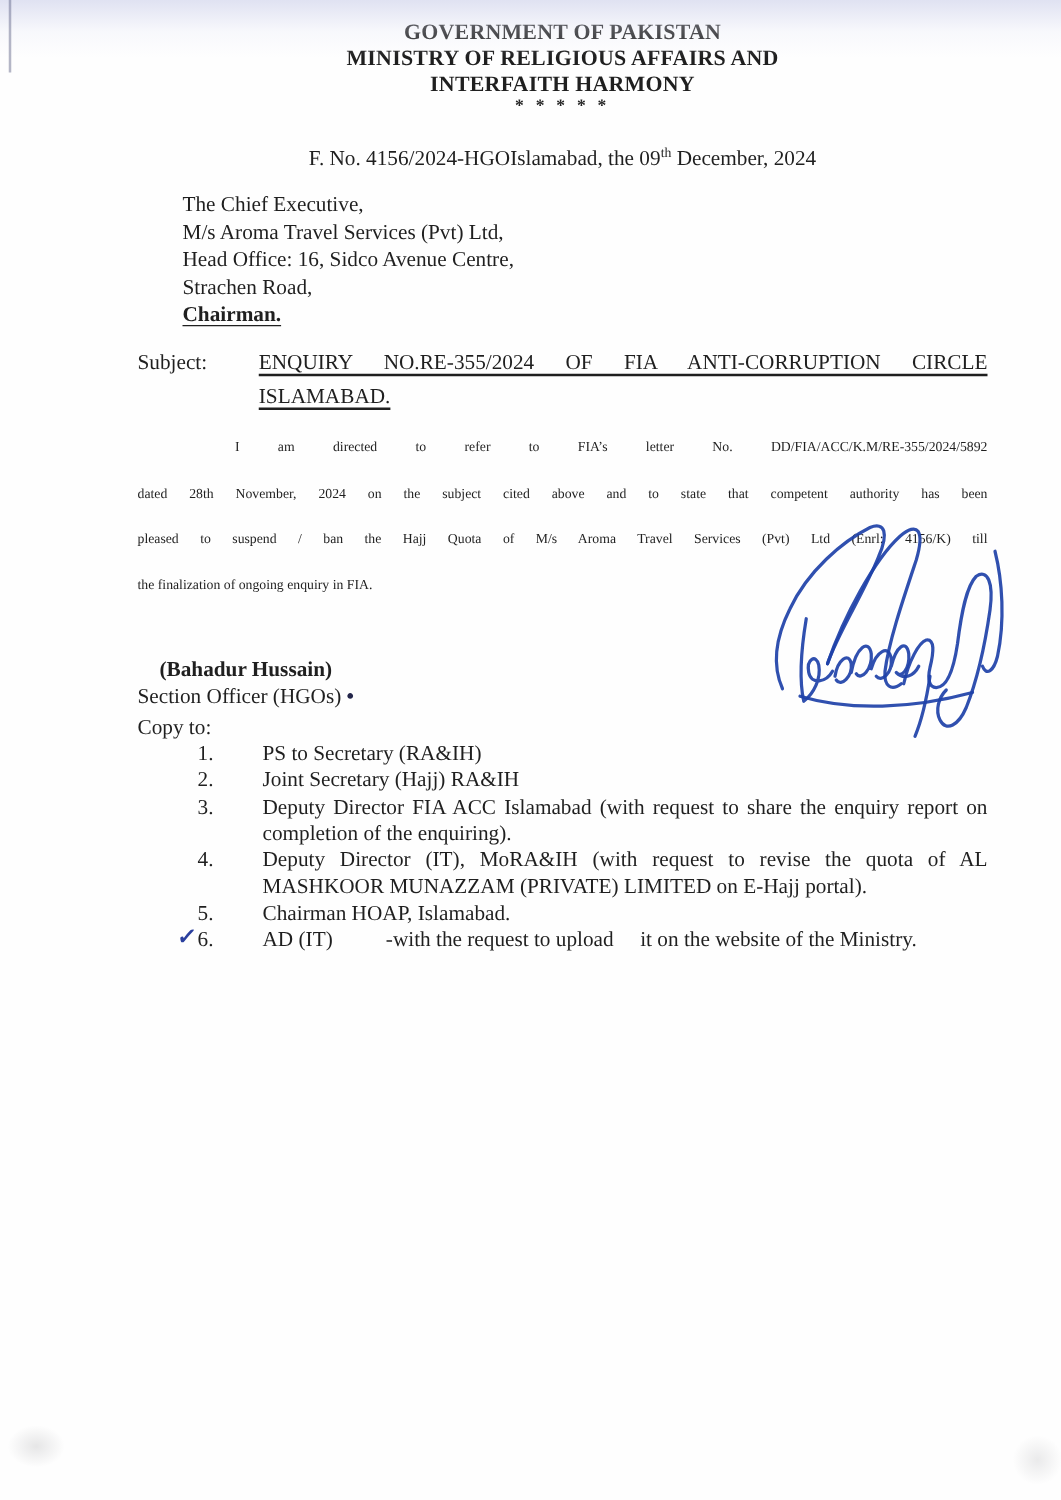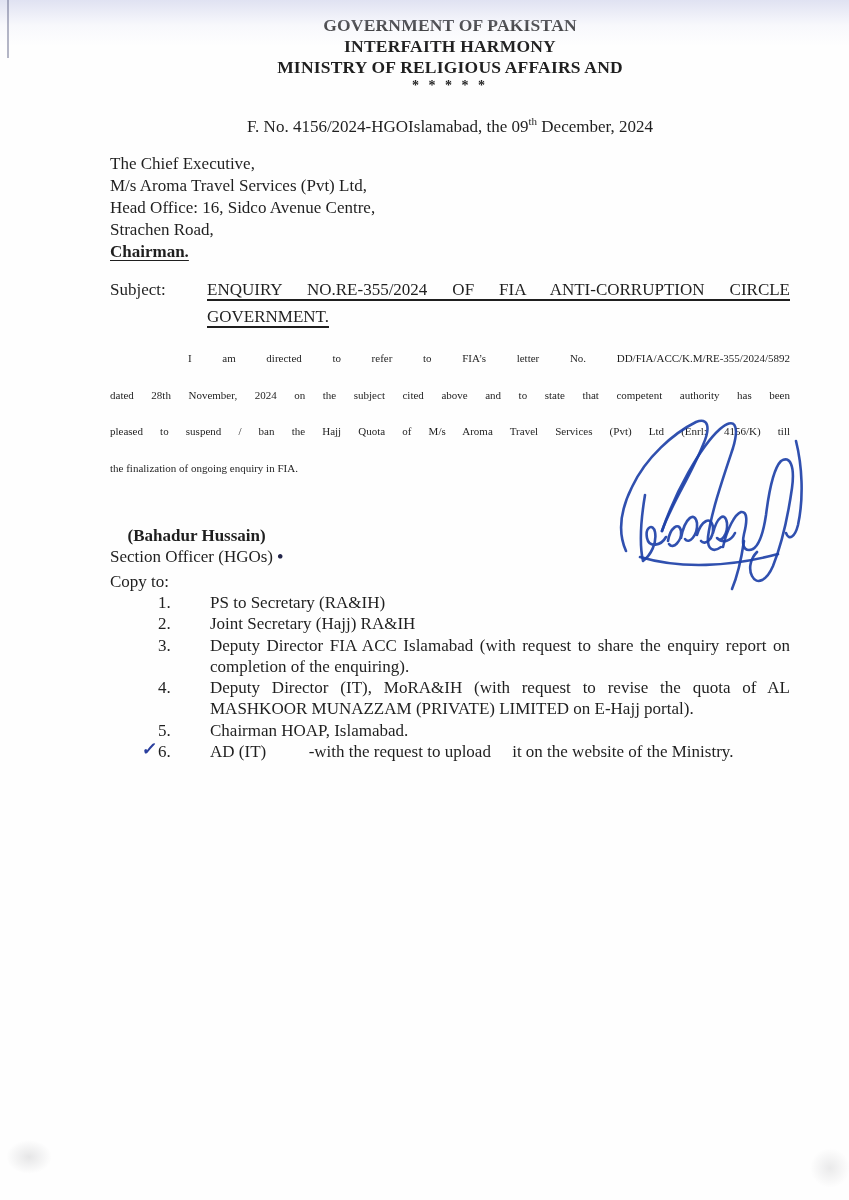--- a/index.html
+++ b/index.html
@@ -34,21 +34,21 @@
   
   .letterhead{padding-top:15px;text-align:center;}
   .lh-line{font-weight:bold;font-size:17.5px;line-height:21px;letter-spacing:0.2px;}
   .lh-stars{font-weight:bold;font-size:14px;line-height:14px;letter-spacing:3px;margin-top:1px;}
 
   
   .ref-row{margin-top:23px;display:flex;justify-content:center;font-size:17px;line-height:22px;}
   .ref-date sup{font-size:11px;line-height:0;}
 
   
-  .recipient{margin-top:15px;font-size:17px;line-height:22px;}
+  .recipient{margin-top:15px;font-size:17px;line-height:22px;margin-left:36px;}
   .recipient .city{font-weight:bold;text-decoration:underline;text-underline-offset:3px;}
 
   
   .subject-row{margin-top:13px;display:flex;font-size:17px;line-height:27px;}
   .subject-label{width:97px;flex:0 0 97px;}
   .subject-text{flex:1;font-weight:normal;}
   .subject-text .just{text-align:justify;text-align-last:justify;}
   .subject-text div{text-decoration:underline;text-underline-offset:3.5px;text-decoration-thickness:1.5px;}
 
   
@@ -86,43 +86,43 @@
 <div class="page">
   <div class="top-tint"></div>
   <div class="corner-mark"></div>
   <div class="smudge bl"></div>
   <div class="smudge br"></div>
 
   <div class="content">
 
     <div class="letterhead">
       <div class="lh-line">GOVERNMENT OF PAKISTAN</div>
+      <div class="lh-line">MINISTRY OF RELIGIOUS AFFAIRS AND</div>
       <div class="lh-line">INTERFAITH HARMONY</div>
-      <div class="lh-line">MINISTRY OF RELIGIOUS AFFAIRS AND</div>
       <div class="lh-stars">* * * * *</div>
     </div>
 
     <div class="ref-row">
       <span class="ref-no">F. No. 4156/2024-HGO</span>
       <span class="ref-date"><span>Islamabad, the 09</span><sup>th</sup><span> December, 2024</span></span>
     </div>
 
     <div class="recipient">
       <div>The Chief Executive,</div>
       <div>M/s Aroma Travel Services (Pvt) Ltd,</div>
       <div>Head Office: 16, Sidco Avenue Centre,</div>
       <div>Strachen Road,</div>
       <div class="city">Chairman.</div>
     </div>
 
     <div class="subject-row">
       <div class="subject-label">Subject:</div>
       <div class="subject-text">
         <div class="just">ENQUIRY NO.RE-355/2024 OF FIA ANTI-CORRUPTION CIRCLE</div>
-        <div>GOVERNMENT.</div>
+        <div>ISLAMABAD.</div>
       </div>
     </div>
 
     <div class="body-para">
       <div class="just indent">I am directed to refer to FIA’s letter No. DD/FIA/ACC/K.M/RE-355/2024/5892</div>
       <div class="just">dated 28th November, 2024 on the subject cited above and to state that competent authority has been</div>
       <div class="just">pleased to suspend / ban the Hajj Quota of M/s Aroma Travel Services (Pvt) Ltd (Enrl: 4156/K) till</div>
       <div>the finalization of ongoing enquiry in FIA.</div>
     </div>
 

